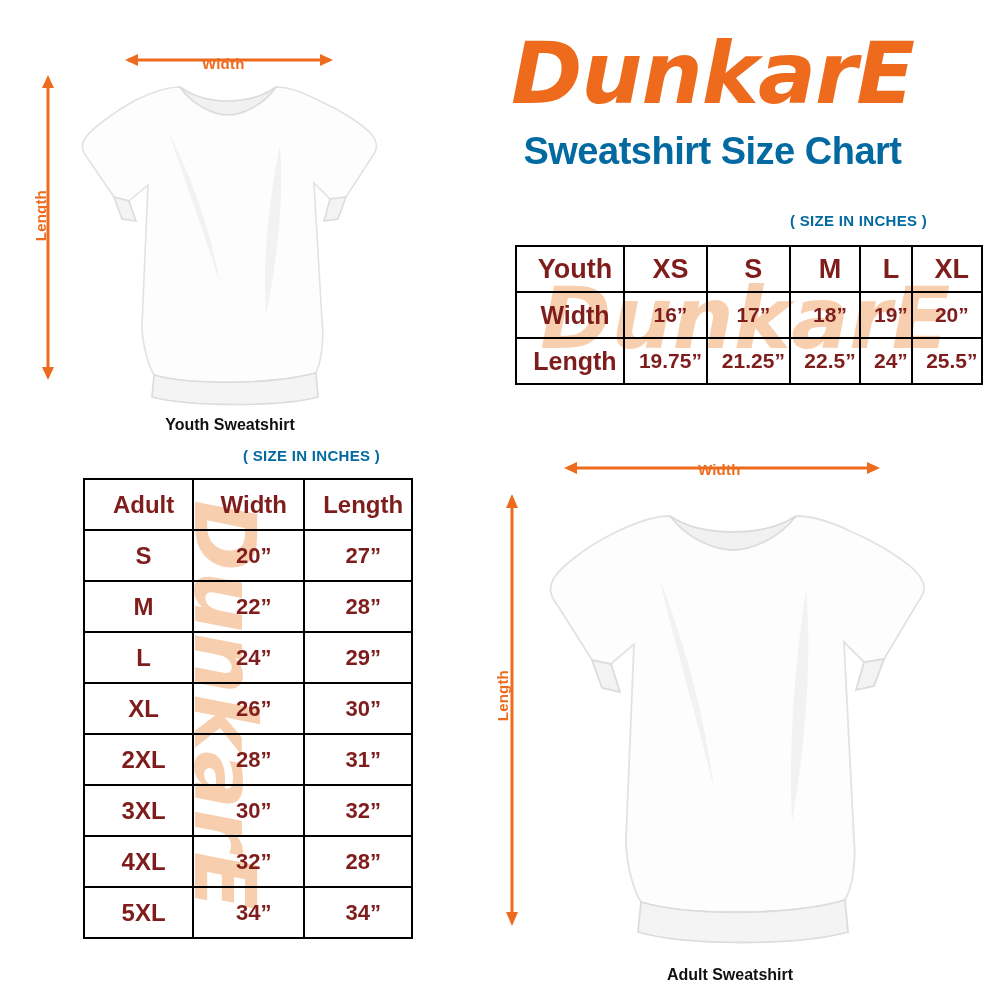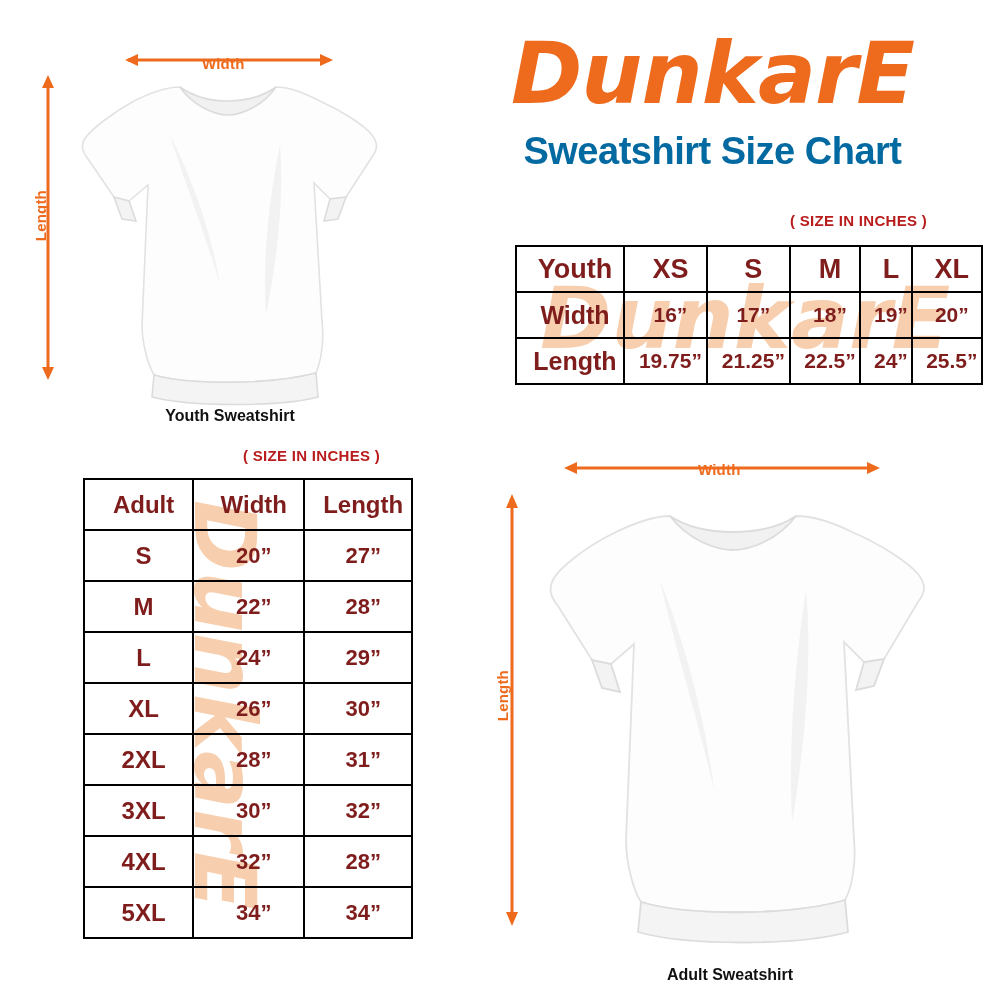--- a/index.html
+++ b/index.html
@@ -65,21 +65,21 @@
   #adult-table { width: 330px; }
   #adult-table td { height: 51px; font-size: 24px; }
   #adult-table td.c0 { width: 110px; }
   #adult-table td.c1 { width: 112px; }
   #adult-table td.c2 { width: 108px; }
   #adult-table tr:first-child td { font-size: 24px; }
   #adult-table td.val { font-size: 22px; }
 
   .size-note {
     position: absolute;
-    font-size: 15px; font-weight: bold; color: #b91c1c;
+    font-size: 15px; font-weight: bold; color: #0369a1;
     letter-spacing: .3px;
   }
   #youth-size-note { left: 790px; top: 212px; }
   #adult-size-note { left: 243px; top: 447px; }
 
   
   #brand {
     position: absolute; left: 440px; top: 30px; width: 545px; text-align: center;
   }
   #brand-logo {
@@ -163,21 +163,21 @@
         <path d="M316,172 L300,174 L294,196 L308,194 Z" fill="#f3f3f3" stroke="#dcdcdc"></path>
       </g>
 
       <g fill="#f0f0f0" opacity="0.85">
         <path d="M140,110 C160,150 180,200 190,260 C176,210 152,150 140,110 Z"></path>
         <path d="M250,120 C240,170 232,230 236,290 C248,230 254,170 250,120 Z"></path>
       </g>
     </svg>
     <div class="arrow-label" style="position:absolute; left:172px; top:30px;">Width</div>
     <div class="arrow-label vert" style="position:absolute; left:2px; top:165px;">Length</div>
-    <div class="shirt-caption" style="top:382px;">Youth Sweatshirt</div>
+    <div class="shirt-caption" style="top:391px;">Youth Sweatshirt</div>
   </div>
 
   <div class="size-note" id="youth-size-note">( SIZE IN INCHES )</div>
   <div id="youth-table-wrap">
     <table class="chart-table" id="youth-table">
       <tbody>
         <tr>
           <td class="hdr-label">Youth</td>
           <td>XS</td>
           <td>S</td>

